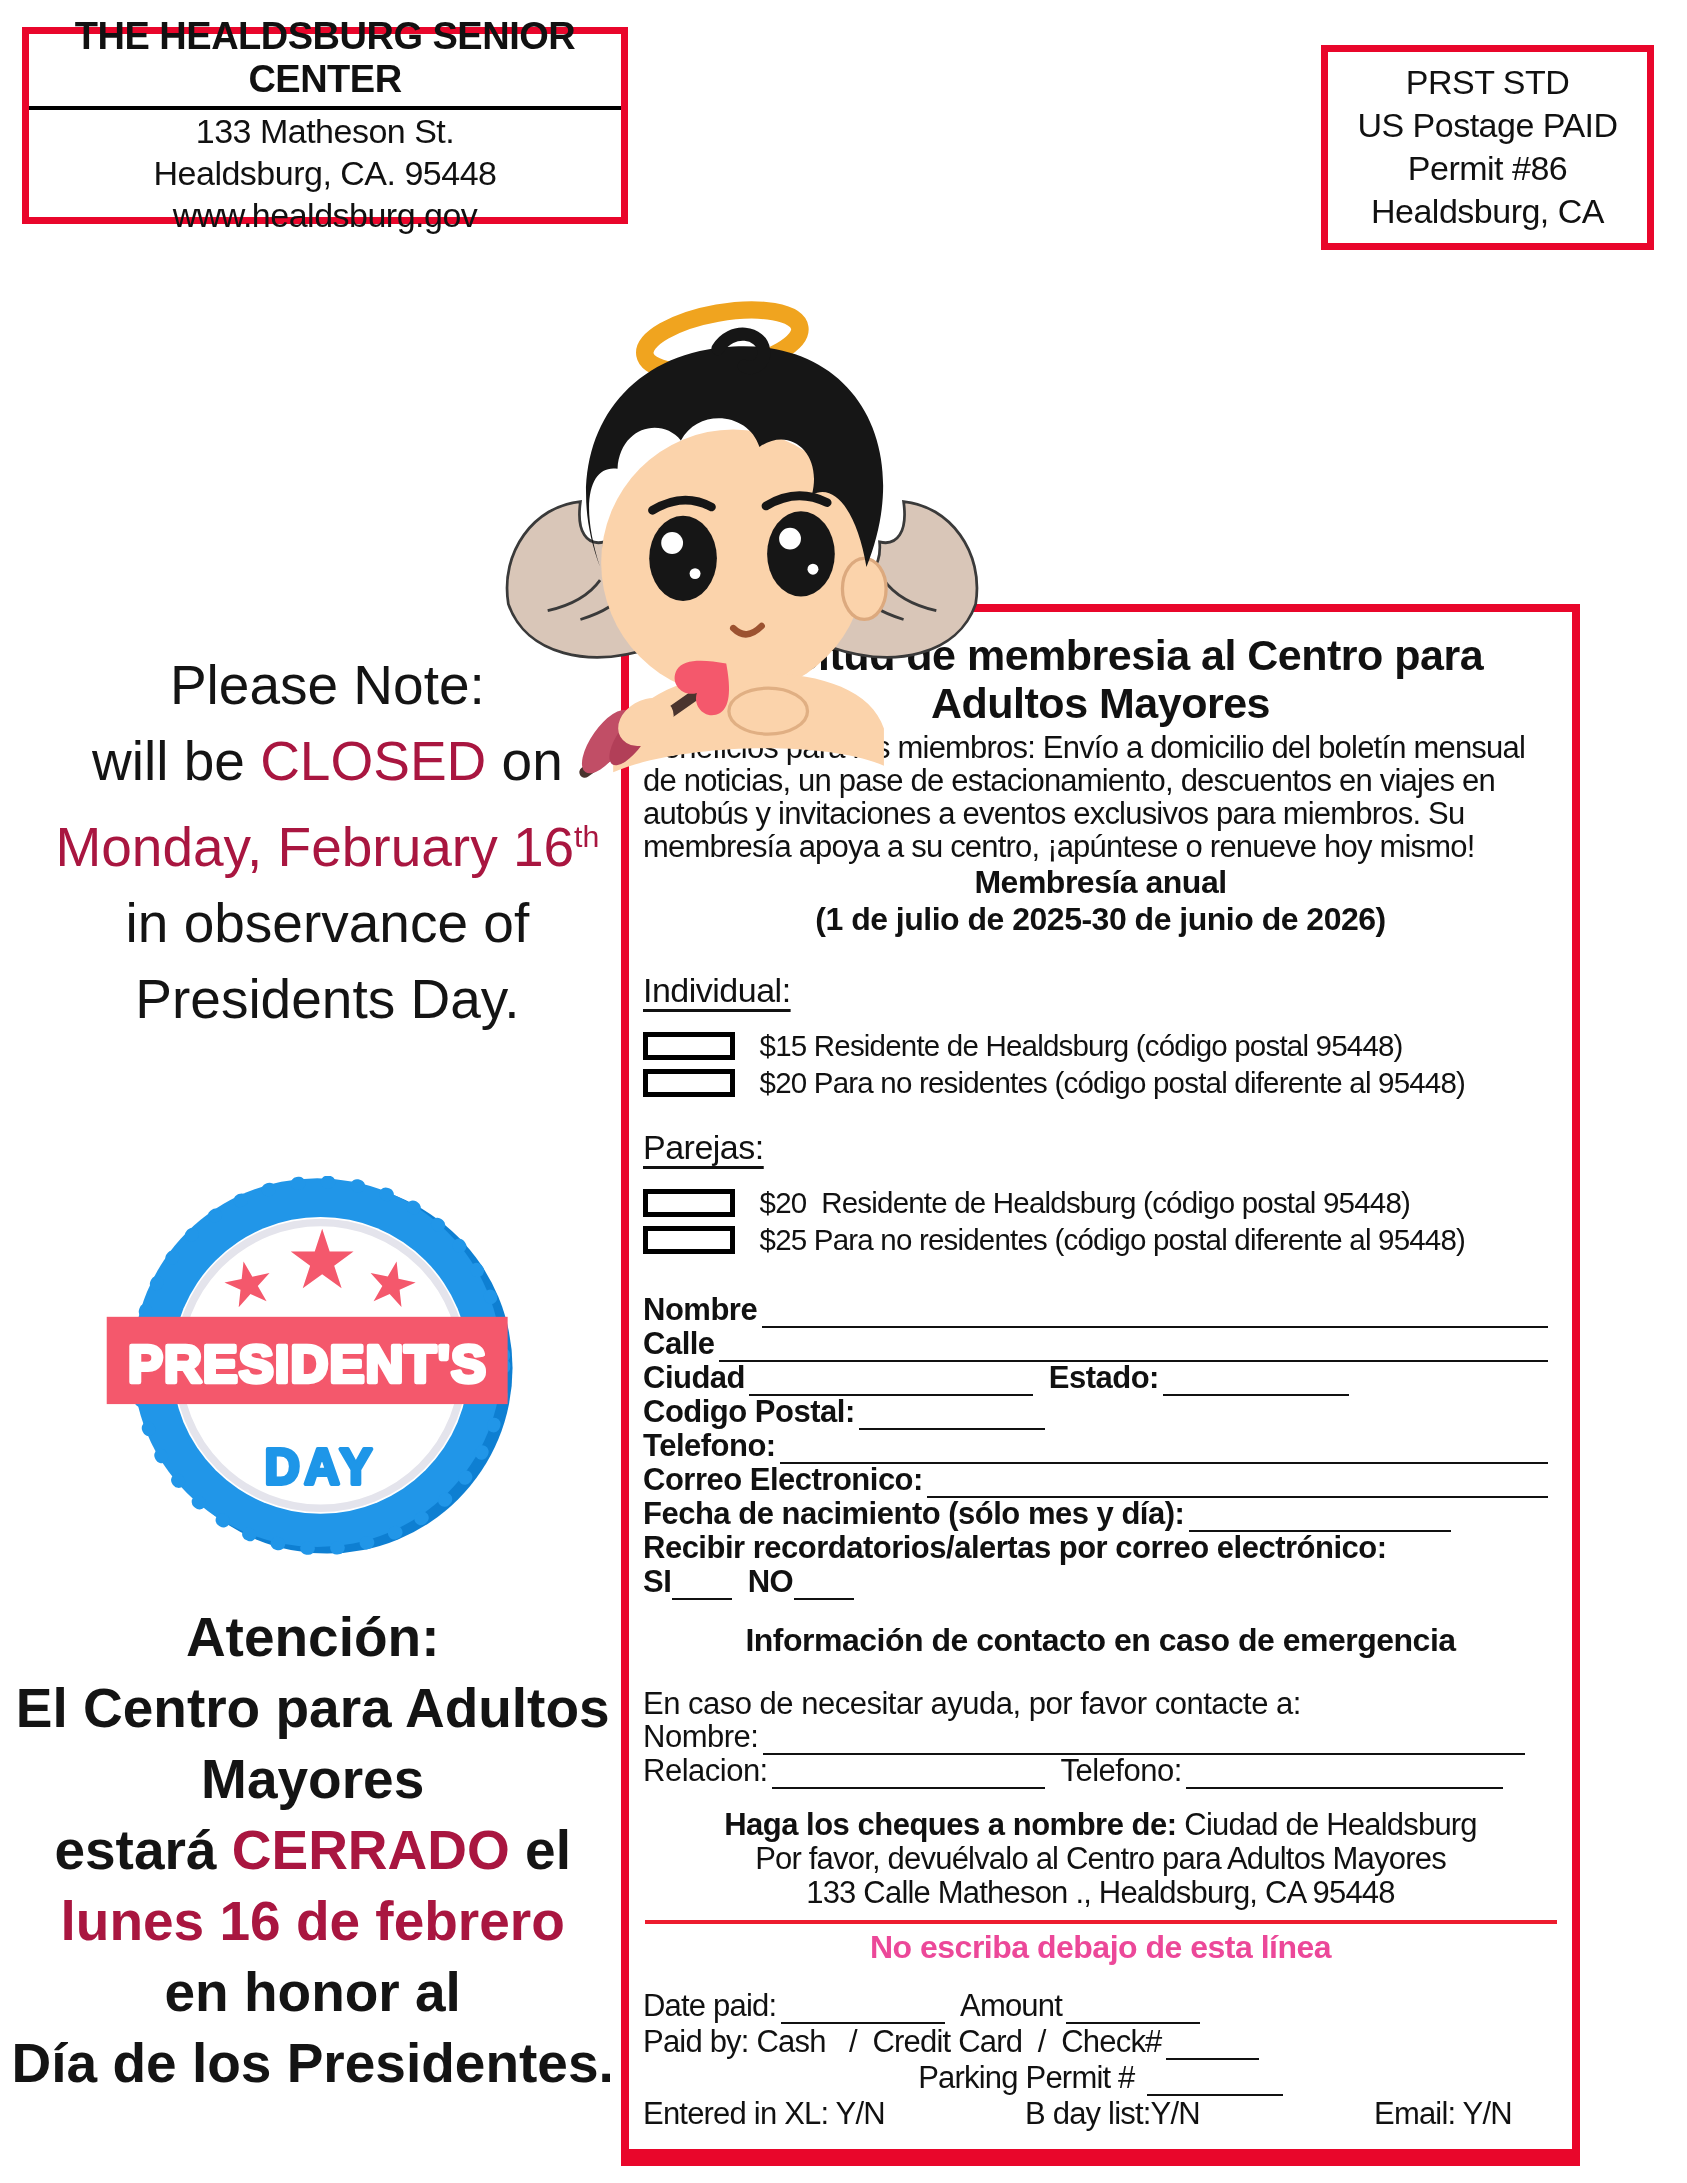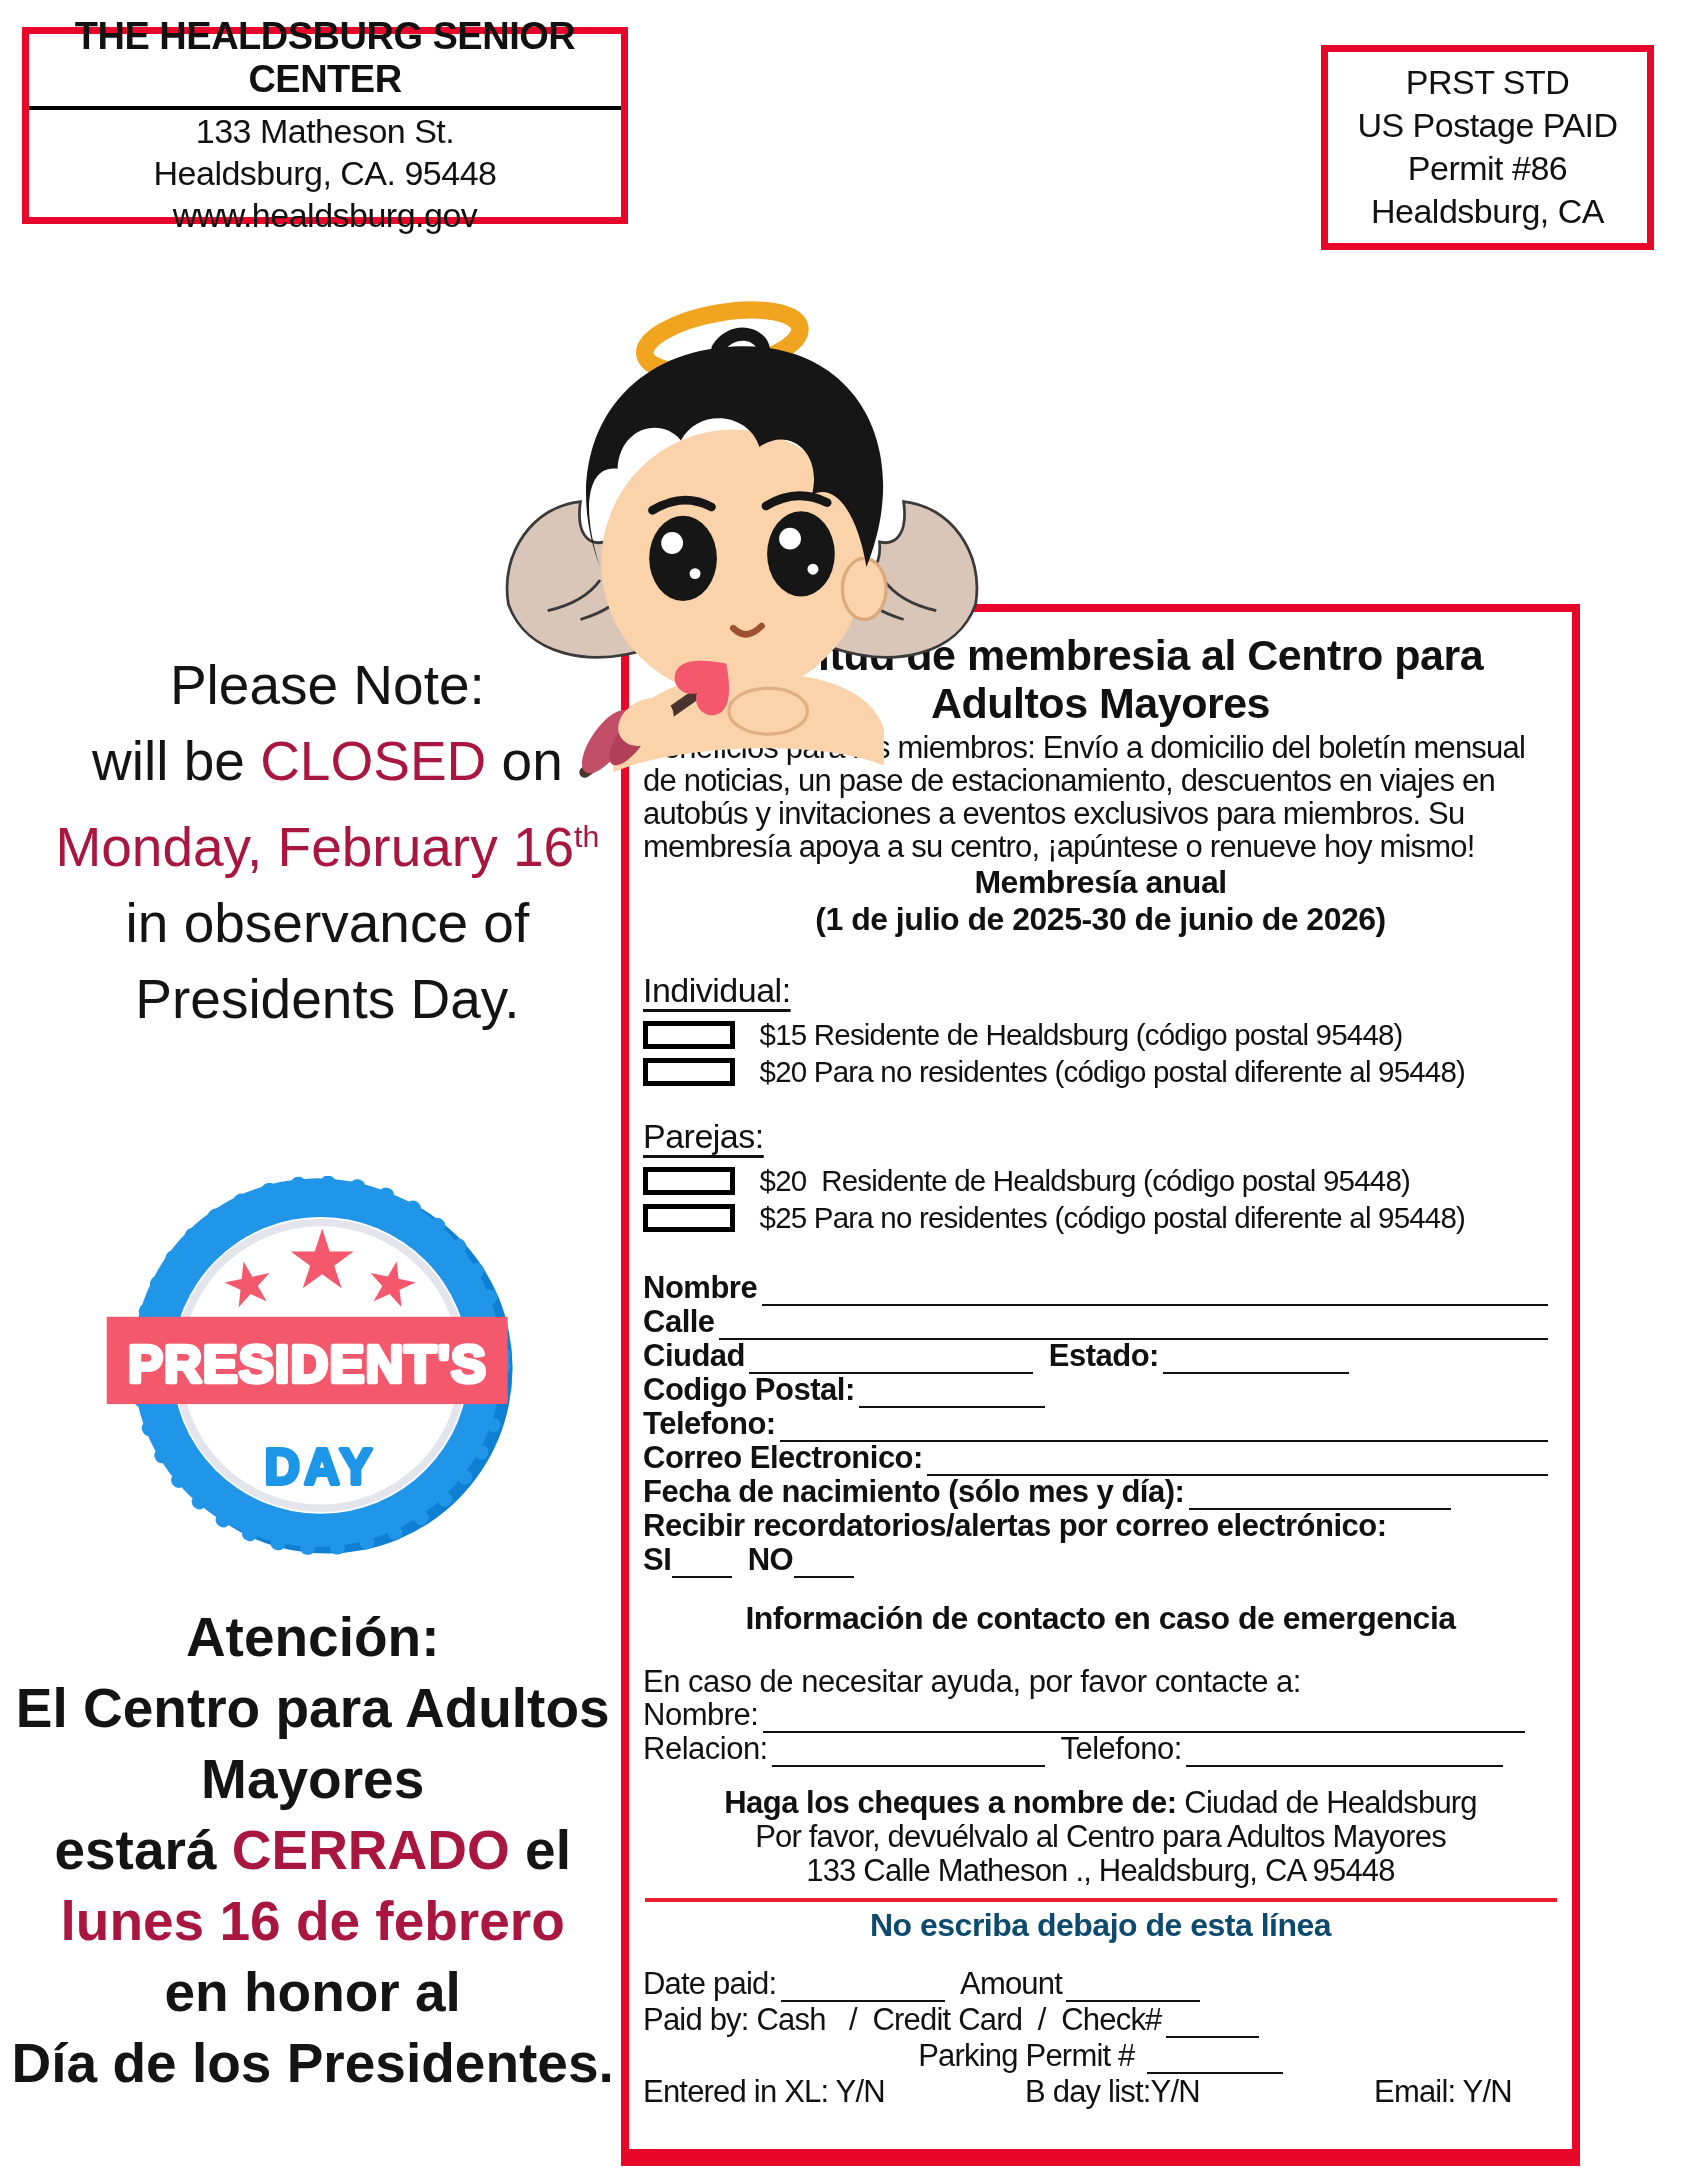--- a/index.html
+++ b/index.html
@@ -35,37 +35,37 @@
             border:8.7px solid #E9062B;border-bottom-width:17.5px;box-sizing:border-box;
             background:#fff;padding:18.6px 14px 0 14px;display:flex;flex-direction:column;}
   .f-title{text-align:center;font-weight:bold;font-size:43px;line-height:48px;letter-spacing:-0.5px;}
   .f-benefits{margin-top:4.4px;font-size:31px;line-height:33px;letter-spacing:-0.8px;}
   .f-memb{margin-top:2.2px;text-align:center;font-weight:bold;font-size:32px;line-height:35px;letter-spacing:-0.5px;}
   .f-seclabel{font-size:34px;letter-spacing:-0.5px;text-decoration:underline;
               text-decoration-thickness:3.3px;text-underline-offset:6.5px;}
   #individual-label{margin-top:34px;}
   #parejas-label{margin-top:29.5px;}
   .opt-row{display:flex;align-items:center;margin-top:4.4px;height:32px;}
-  .opt-row.first{margin-top:9px;}
+  .opt-row.first{margin-top:20px;}
   .cbox{width:92px;height:28px;border:5.5px solid #000;box-sizing:border-box;margin-right:24.6px;flex:none;background:#fff;}
   .opt-text{font-size:29.5px;letter-spacing:-0.8px;white-space:pre;}
   .fields{margin-top:38px;font-weight:bold;}
   .frow{display:flex;align-items:flex-end;height:34px;font-size:31px;letter-spacing:-0.5px;}
   .blank{display:inline-block;border-bottom:2.7px solid #111;height:24px;margin-left:4.4px;flex:none;}
   .fill{flex:1;margin-right:9.8px;}
   .w340{width:186px}.w500{width:273px}.w520{width:284px}.w480{width:262px}
   .w110{width:60px}.w300{width:164px}.w245{width:134px}.w170{width:93px}
   .w250{width:136px}.w580{width:317px}
   .ml{margin-left:15.3px;}
   .emerg-h{margin-top:22px;text-align:center;font-weight:bold;font-size:32px;letter-spacing:-0.5px;}
   .emerg-intro{margin-top:28px;font-size:31px;letter-spacing:-0.5px;line-height:34px;}
   .checks{margin-top:19.6px;text-align:center;font-size:31px;line-height:34px;letter-spacing:-0.8px;}
   .checks b{letter-spacing:-0.5px;}
   .redline{margin:9.8px auto 4.4px auto;width:912px;height:4.4px;background:#ED1C2E;}
-  .nowrite{text-align:center;font-weight:bold;font-size:32px;color:#0c4a6e;letter-spacing:-0.5px;}
+  .nowrite{text-align:center;font-weight:bold;font-size:32px;color:#ec4899;letter-spacing:-0.5px;}
   .office{margin-top:22px;}
   .orow{display:flex;align-items:flex-end;height:36px;font-size:31px;letter-spacing:-0.8px;white-space:pre;}
   .orow-center{justify-content:center;}
   .o-col1{width:382px;flex:none;}
   .o-col2{width:349px;flex:none;}
 </style>
 </head>
 <body>
 
 <div id="page">

